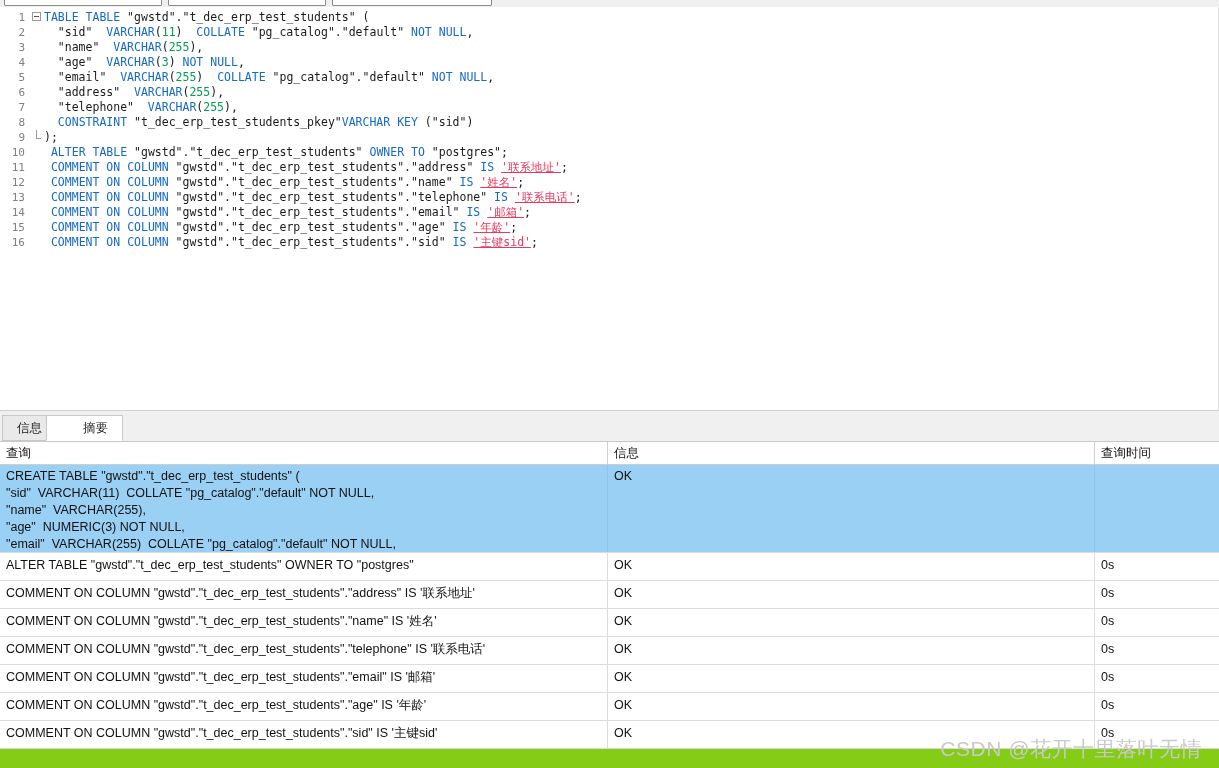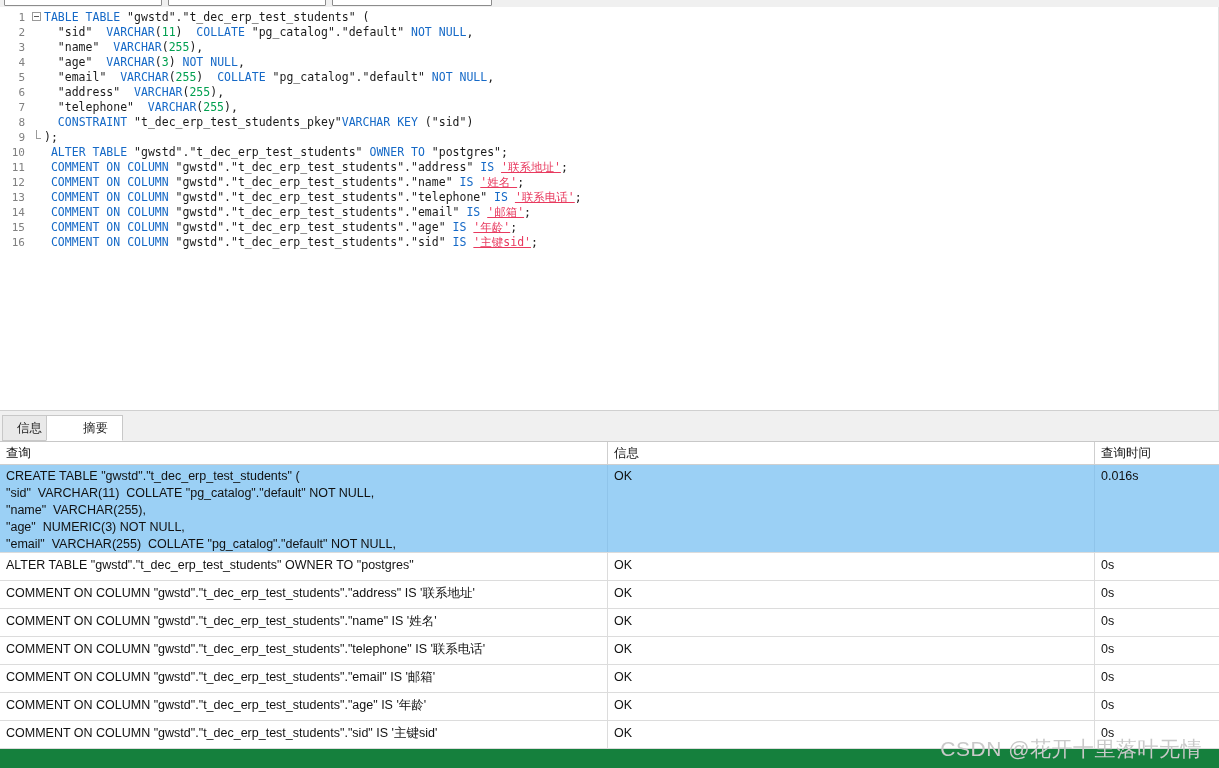--- a/index.html
+++ b/index.html
@@ -166,21 +166,21 @@
   }
   .tab.t1 { left: 2px;  }
   .tab.t2 { left: 46px; padding-left: 36px; }
 
   
   #grid {
     position: absolute;
     left: 0; top: 442px;
     width: 1219px;
     height: 326px;
-    background: #15803d;
+    background: #84cc16;
     overflow: hidden;
   }
   .grid-header {
     display: flex;
     height: 23px;
     background: #ffffff;
     border-bottom: 1px solid #cfcfcf;
     box-sizing: border-box;
   }
   .grid-header .hcell {
@@ -278,21 +278,20 @@
     <div class="hcell col-t">查询时间</div>
   </div>
   <div id="grid-body">
       <div class="grid-row tall selected">
         <div class="cell col-q">CREATE TABLE "gwstd"."t_dec_erp_test_students" (
 "sid"  VARCHAR(11)  COLLATE "pg_catalog"."default" NOT NULL,
 "name"  VARCHAR(255),
 "age"  NUMERIC(3) NOT NULL,
 "email"  VARCHAR(255)  COLLATE "pg_catalog"."default" NOT NULL,</div>
         <div class="cell col-i">OK</div>
-        <div class="cell col-t">0.016s</div>
       </div>
       <div class="grid-row short">
         <div class="cell col-q">ALTER TABLE "gwstd"."t_dec_erp_test_students" OWNER TO "postgres"</div>
         <div class="cell col-i">OK</div>
         <div class="cell col-t">0s</div>
       </div>
       <div class="grid-row short">
         <div class="cell col-q">COMMENT ON COLUMN "gwstd"."t_dec_erp_test_students"."address" IS '联系地址'</div>
         <div class="cell col-i">OK</div>
         <div class="cell col-t">0s</div>

